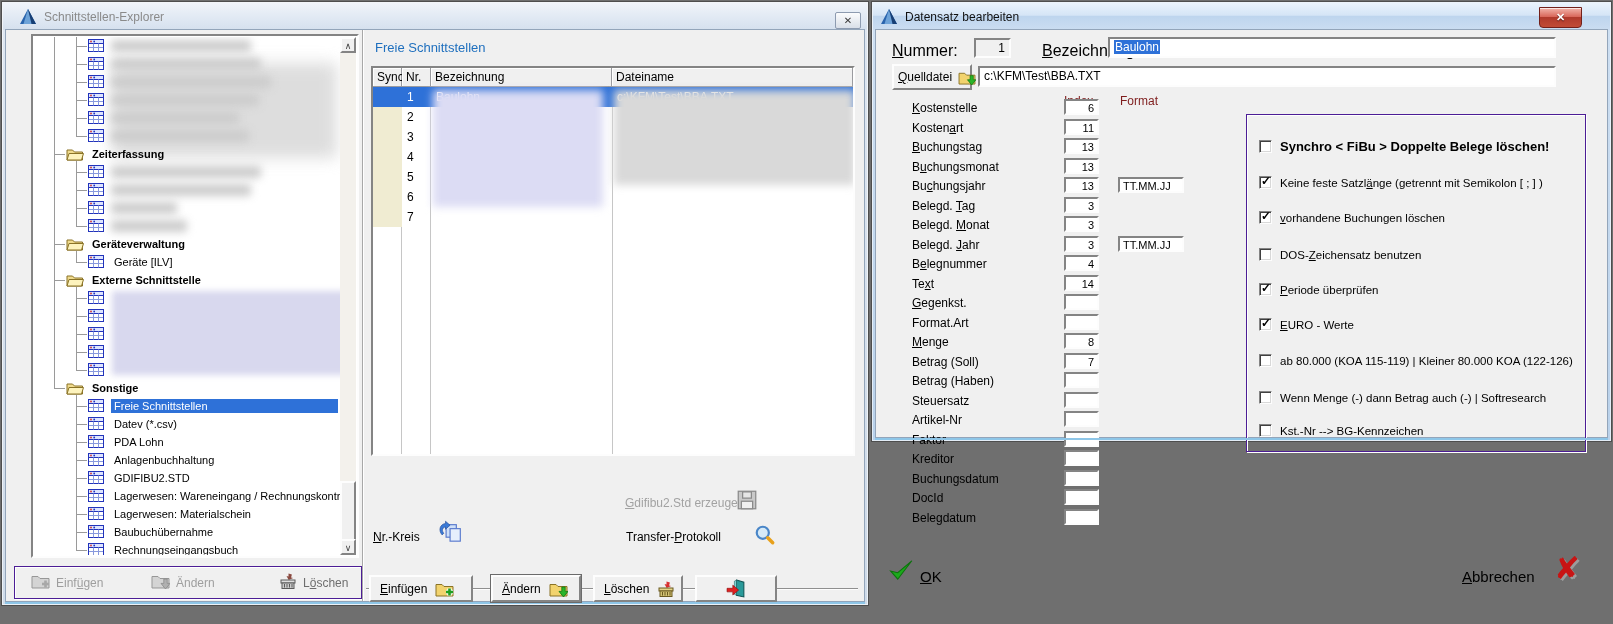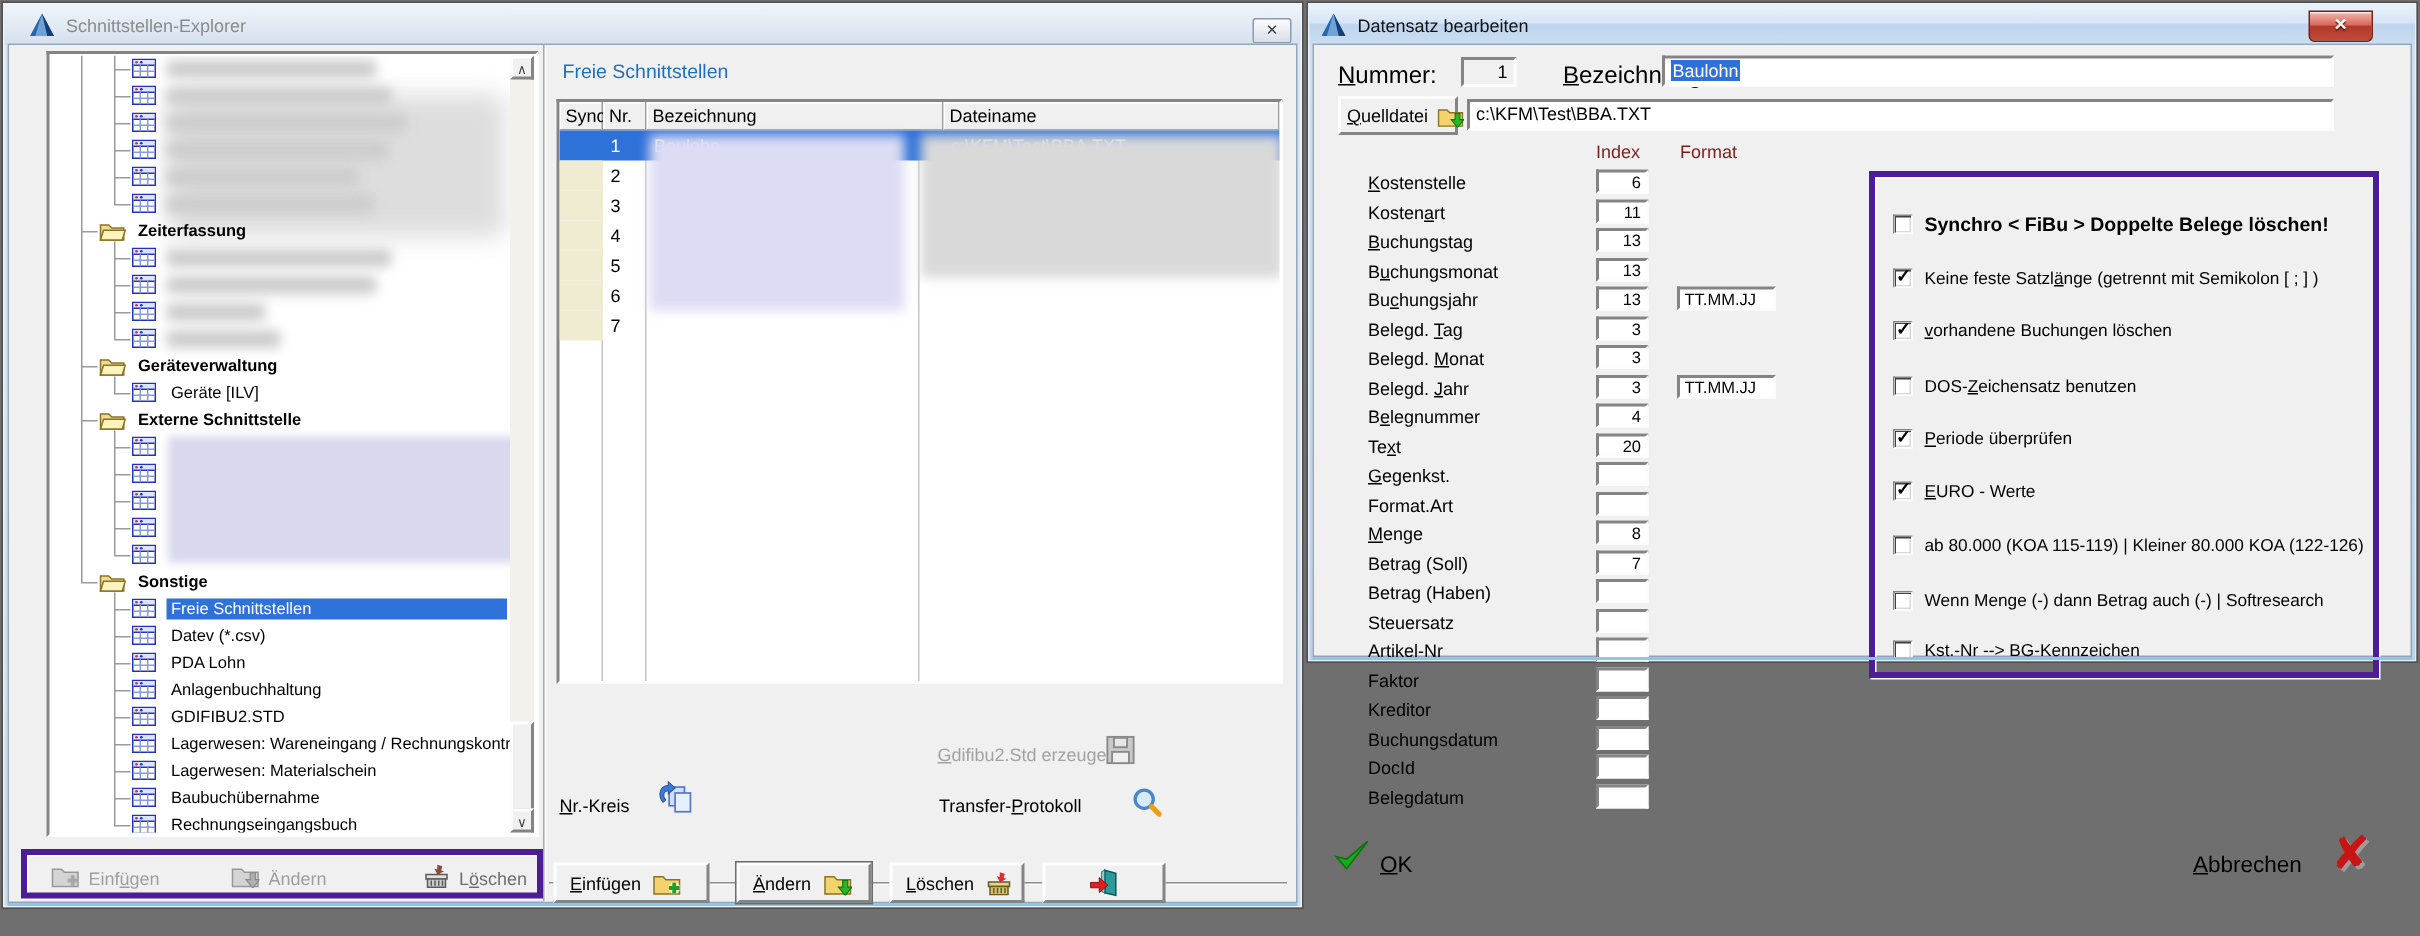--- a/index.html
+++ b/index.html
@@ -19,21 +19,21 @@
   .window.inactive .titletext { color:#8a8a8a; }
   .window.active .titletext { color:#111; }
   .winbody { position:absolute; left:3px; top:27px; right:3px; bottom:3px; background:#f0f0f0; border:1px solid #93a5ba; }
 
   .closebtn-plain { position:absolute; right:7px; top:10px; width:26px; height:17px; background:linear-gradient(#fbfcfd,#d9dfe8); border:1px solid #8d9bb0; border-radius:2px; color:#3a3a3a; font-size:10px; line-height:15px; text-align:center; }
   .closebtn-red { position:absolute; right:29px; top:5px; width:43px; height:21px; background:linear-gradient(#f2b5ab 0%, #d9695c 45%, #b03a2c 50%, #c14b36 100%); border:1px solid #72201a; border-radius:0 0 4px 4px; box-shadow: inset 0 1px 0 rgba(255,255,255,.7); color:#fff; font-size:11px; font-weight:bold; line-height:19px; text-align:center; text-shadow:0 1px 1px #5a120c; }
 
   
   .sunken { border:2px solid; border-color:#848484 #fdfdfd #fdfdfd #848484; }
   .raised { border:2px solid; border-color:#fdfdfd #848484 #848484 #fdfdfd; background:#f0f0f0; }
-  .etched { border:4px solid #4c1d95; box-shadow: inset 1px 1px 0 #fff, 1px 1px 0 #fff; }
+  .etched { border:1px solid #4c1d95; box-shadow: inset 1px 1px 0 #fff, 1px 1px 0 #fff; }
 
   
   .tree-panel { position:absolute; left:25px; top:4px; width:328px; height:524px; background:#fff; }
   .tree-rows { position:absolute; left:1px; top:1px; right:17px; bottom:1px; overflow:hidden; font-size:11px; }
   .vline { position:absolute; width:1px; background:#9a9a9a; }
   .trow { position:relative; height:18px; display:flex; align-items:center; }
   .trow .stub { position:absolute; top:9px; height:1px; width:11px; background:#9a9a9a; }
   .trow.lvl1 .stub { left:20px; } .trow.lvl1 .ticon { margin-left:32px; }
   .trow.lvl2 .stub { left:42px; } .trow.lvl2 .ticon { margin-left:54px; }
   .ticon { flex:0 0 auto; width:18px; height:14px; margin-right:5px; display:inline-flex; }
@@ -56,21 +56,21 @@
   
   .mid-panel { position:absolute; left:356px; top:0; right:0; bottom:0; border-left:1px solid #a8a8a8; box-shadow: inset 1px 0 0 #fff; background:#f0f0f0; }
   .mid-title { position:absolute; left:12px; top:10px; font-size:13px; color:#1e6fbe; }
   .tbl { position:absolute; left:8px; top:36px; width:484px; height:390px; background:#fff; }
   .tbl-inner { position:absolute; inset:0; overflow:hidden; }
   .colline { position:absolute; top:0; bottom:0; width:1px; background:#c6c6c6; z-index:0; }
   .hrow, .drow { position:relative; display:flex; z-index:1; }
   .hrow { height:19px; }
   .drow { height:20px; align-items:center; }
   .hcell { background:#f0f0f0; border-right:1px solid #9a9b9f; border-bottom:1px solid #9a9b9f; box-shadow:inset 1px 1px 0 #fff; padding:2px 0 0 4px; font-size:12px; }
-  .c-sync { width:29px; } .c-nr { width:29px; } .c-bez { width:198px; } .c-dat { flex:1; }
+  .c-sync { width:29px; } .c-nr { width:29px; } .c-bez { width:181px; } .c-dat { flex:1; }
   .dcell { height:100%; padding:3px 0 0 5px; font-size:12px; }
   .drow.sel { background:#2e71d8; color:#fff; }
   .drow .sync-cream { background:#f0ecd2; }
   .tbl-blur { position:absolute; z-index:2; }
   .blur-bez { left:60px; top:22px; width:170px; height:117px; background:#dcdcf4; filter:blur(4px); }
   .blur-dat { left:241px; top:22px; width:241px; height:95px; background:#d9d9d9; filter:blur(4px); }
 
   .act-label { position:absolute; font-size:12px; white-space:nowrap; }
   .disabled-text { color:#a2a2a2; }
   .act-icon { position:absolute; display:inline-flex; }
@@ -78,21 +78,21 @@
   .pbtn { position:absolute; top:545px; height:27px; display:flex; align-items:center; gap:8px; padding:0 9px; font-size:12px; z-index:2; }
   .pbtn.default { outline:1px solid #6b6b6b; }
 
   
   .flabel-top { position:absolute; font-size:16px; }
   .ro-box { position:absolute; background:#f0f0f0; font-size:12px; text-align:right; padding:1px 4px 0 0; }
   .txt-input { position:absolute; background:#fff; font-size:12px; padding:1px 0 0 4px; white-space:nowrap; overflow:hidden; }
   .sel-text { background:#2e71d8; color:#fff; padding:0 1px; }
   .qbtn { position:absolute; left:16px; top:34px; width:80px; height:26px; display:flex; align-items:center; gap:6px; padding:0 4px; font-size:12px; }
   .colhead { position:absolute; font-size:12px; color:#7f1d1d; }
-  .fields { position:absolute; left:36px; top:82px; width:290px; }
+  .fields { position:absolute; left:36px; top:68px; width:290px; }
   .frow { position:relative; height:19.5px; }
   .flabel { position:absolute; left:0; top:3px; font-size:12px; white-space:nowrap; }
   .fidx { position:absolute; left:152px; top:1px; width:35px; height:16px; background:#fff; font-size:11px; text-align:right; padding:1px 3px 0 0; }
   .ffmt { position:absolute; left:206px; top:1px; width:66px; height:16px; background:#fff; font-size:11px; padding:1px 0 0 3px; }
   .groupbox { position:absolute; left:370px; top:84px; width:340px; height:338px; }
   .cbrow { position:absolute; left:12px; display:flex; align-items:center; gap:8px; }
   .cb { flex:0 0 auto; width:13px; height:13px; background:#fff; border:1px solid; border-color:#848484 #fdfdfd #fdfdfd #848484; box-shadow:inset 1px 1px 0 #404040 , inset -1px -1px 0 #d8d8d8; position:relative; }
   .cb.checked::after { content:"✓"; position:absolute; left:1px; top:-3px; font-size:12px; font-weight:bold; color:#000; }
   .cblabel { font-size:11.5px; white-space:nowrap; }
   .cblabel.emph { font-size:13px; font-weight:bold; }
@@ -698,21 +698,21 @@
             <span class="flabel">Belegd. <u>J</u>ahr</span>
             <span class="fidx sunken">3</span>
             <span class="ffmt sunken">TT.MM.JJ</span>
           </div>
         <div class="frow">
             <span class="flabel">B<u>e</u>legnummer</span>
             <span class="fidx sunken">4</span>
           </div>
         <div class="frow">
             <span class="flabel">Te<u>x</u>t</span>
-            <span class="fidx sunken">20</span>
+            <span class="fidx sunken">14</span>
           </div>
         <div class="frow">
             <span class="flabel"><u>G</u>egenkst.</span>
             <span class="fidx sunken"></span>
           </div>
         <div class="frow">
             <span class="flabel">Format.Art</span>
             <span class="fidx sunken"></span>
           </div>
         <div class="frow">

